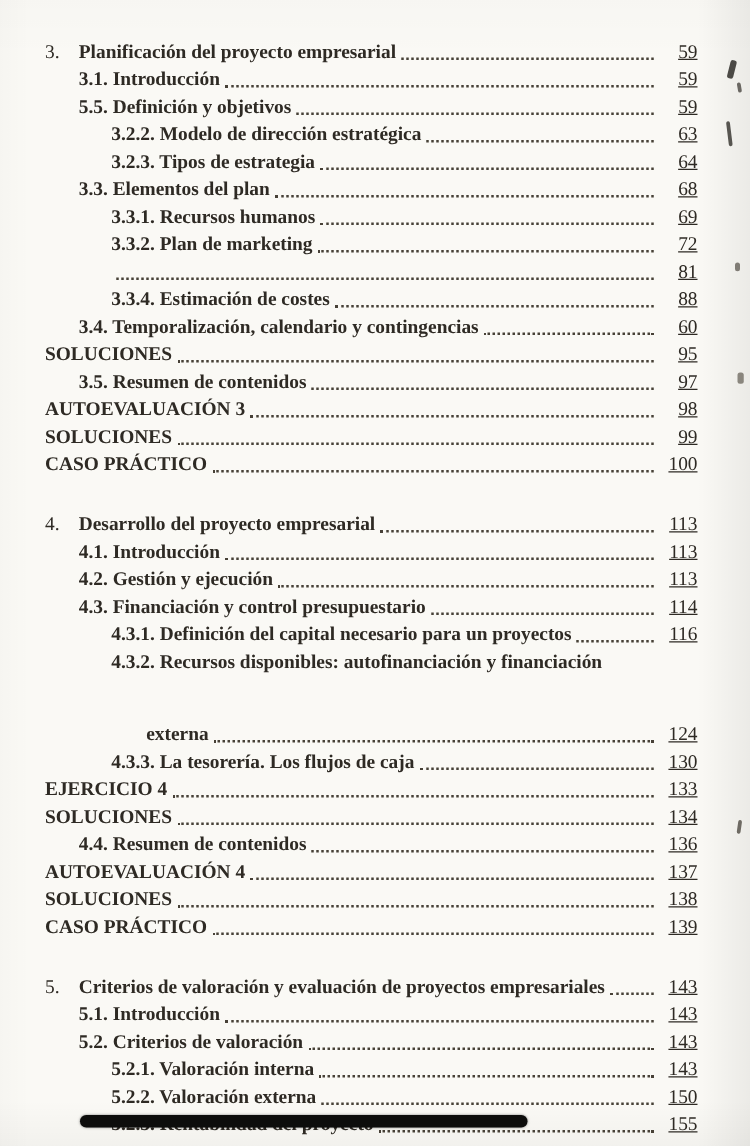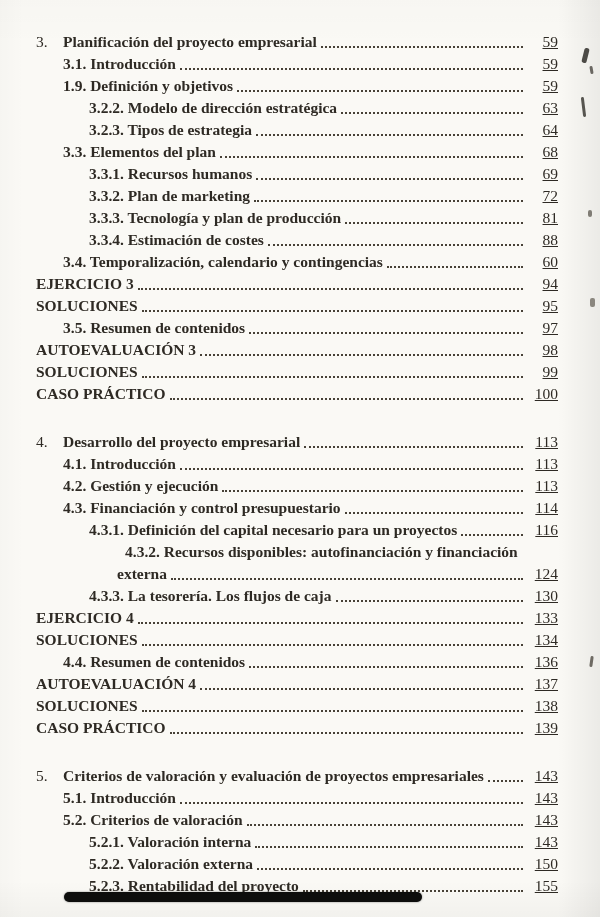--- a/index.html
+++ b/index.html
@@ -38,37 +38,37 @@
     line-height: 22px;
     height: 22px;
     white-space: nowrap;
   }
   .row .num {
     flex: none;
     width: 27px;
   }
   .row.s1 { padding-left: 27px; }
   .row.s2 { padding-left: 53px; }
-  .row.wrap2 { padding-left: 81px; }
+  .row.wrap2 { padding-left: 81px; margin-top: 36px; }
   .row .label { flex: none; font-weight: bold; }
   .row .dots {
     flex: 1 1 8px;
     min-width: 6px;
     align-self: flex-end;
     border-bottom: 2px dotted #474137;
     margin: 0 5px 5px 4px;
     height: 0;
   }
   .row .pg {
     flex: none;
     min-width: 30px;
     text-align: right;
     text-decoration: underline;
   }
-  .row.nodots .label { flex: 1; margin-left: 36px; }
+  .row.nodots .label { flex: 1; }
   
   .artifact { position: absolute; pointer-events: none; }
   .a1 { top: 48px;  right: 12px; width: 5px;  height: 15px; background: #4c4a46; transform: rotate(14deg);  border-radius: 2px; }
   .a2 { top: 66px;  right: 7px;  width: 3px;  height: 8px;  background: #6a6762; transform: rotate(-10deg); border-radius: 2px; }
   .a3 { top: 97px;  right: 15px; width: 3px;  height: 20px; background: #575550; transform: rotate(-7deg);  border-radius: 2px; }
   .a4 { top: 210px; right: 8px;  width: 4px;  height: 7px;  background: #807c75; border-radius: 2px; }
   .a5 { top: 298px; right: 5px;  width: 5px;  height: 9px;  background: #8a867e; border-radius: 2px; }
   .a6 { top: 656px; right: 7px;  width: 3px;  height: 11px; background: #6e6a63; transform: rotate(8deg); border-radius: 2px; }
   .bottom-bar {
     top: 892px; left: 64px; width: 358px; height: 10px;
@@ -89,21 +89,21 @@
     <span class="pg">59</span>
   </div>
         <div class="row s1">
 
     <span class="label">3.1. Introducción</span>
     <span class="dots"></span>
     <span class="pg">59</span>
   </div>
         <div class="row s1">
 
-    <span class="label">1.9. Definición y objetivos</span>
+    <span class="label">5.5. Definición y objetivos</span>
     <span class="dots"></span>
     <span class="pg">59</span>
   </div>
         <div class="row s2">
 
     <span class="label">3.2.2. Modelo de dirección estratégica</span>
     <span class="dots"></span>
     <span class="pg">63</span>
   </div>
         <div class="row s2">
@@ -125,41 +125,34 @@
     <span class="pg">69</span>
   </div>
         <div class="row s2">
 
     <span class="label">3.3.2. Plan de marketing</span>
     <span class="dots"></span>
     <span class="pg">72</span>
   </div>
         <div class="row s2">
 
-    <span class="label">3.3.3. Tecnología y plan de producción</span>
     <span class="dots"></span>
     <span class="pg">81</span>
   </div>
         <div class="row s2">
 
     <span class="label">3.3.4. Estimación de costes</span>
     <span class="dots"></span>
     <span class="pg">88</span>
   </div>
         <div class="row s1">
 
     <span class="label">3.4. Temporalización, calendario y contingencias</span>
     <span class="dots"></span>
     <span class="pg">60</span>
-  </div>
-        <div class="row special">
-
-    <span class="label">EJERCICIO 3</span>
-    <span class="dots"></span>
-    <span class="pg">94</span>
   </div>
         <div class="row special">
 
     <span class="label">SOLUCIONES</span>
     <span class="dots"></span>
     <span class="pg">95</span>
   </div>
         <div class="row s1">
 
     <span class="label">3.5. Resumen de contenidos</span>

